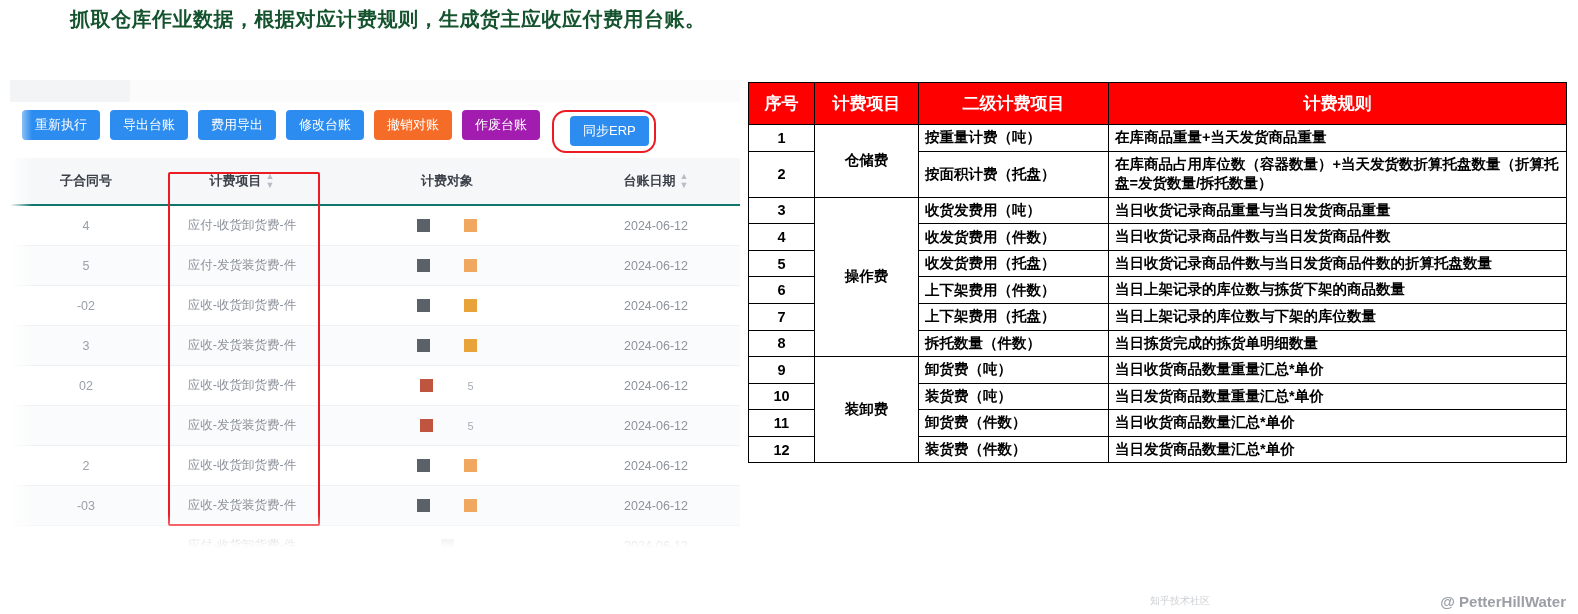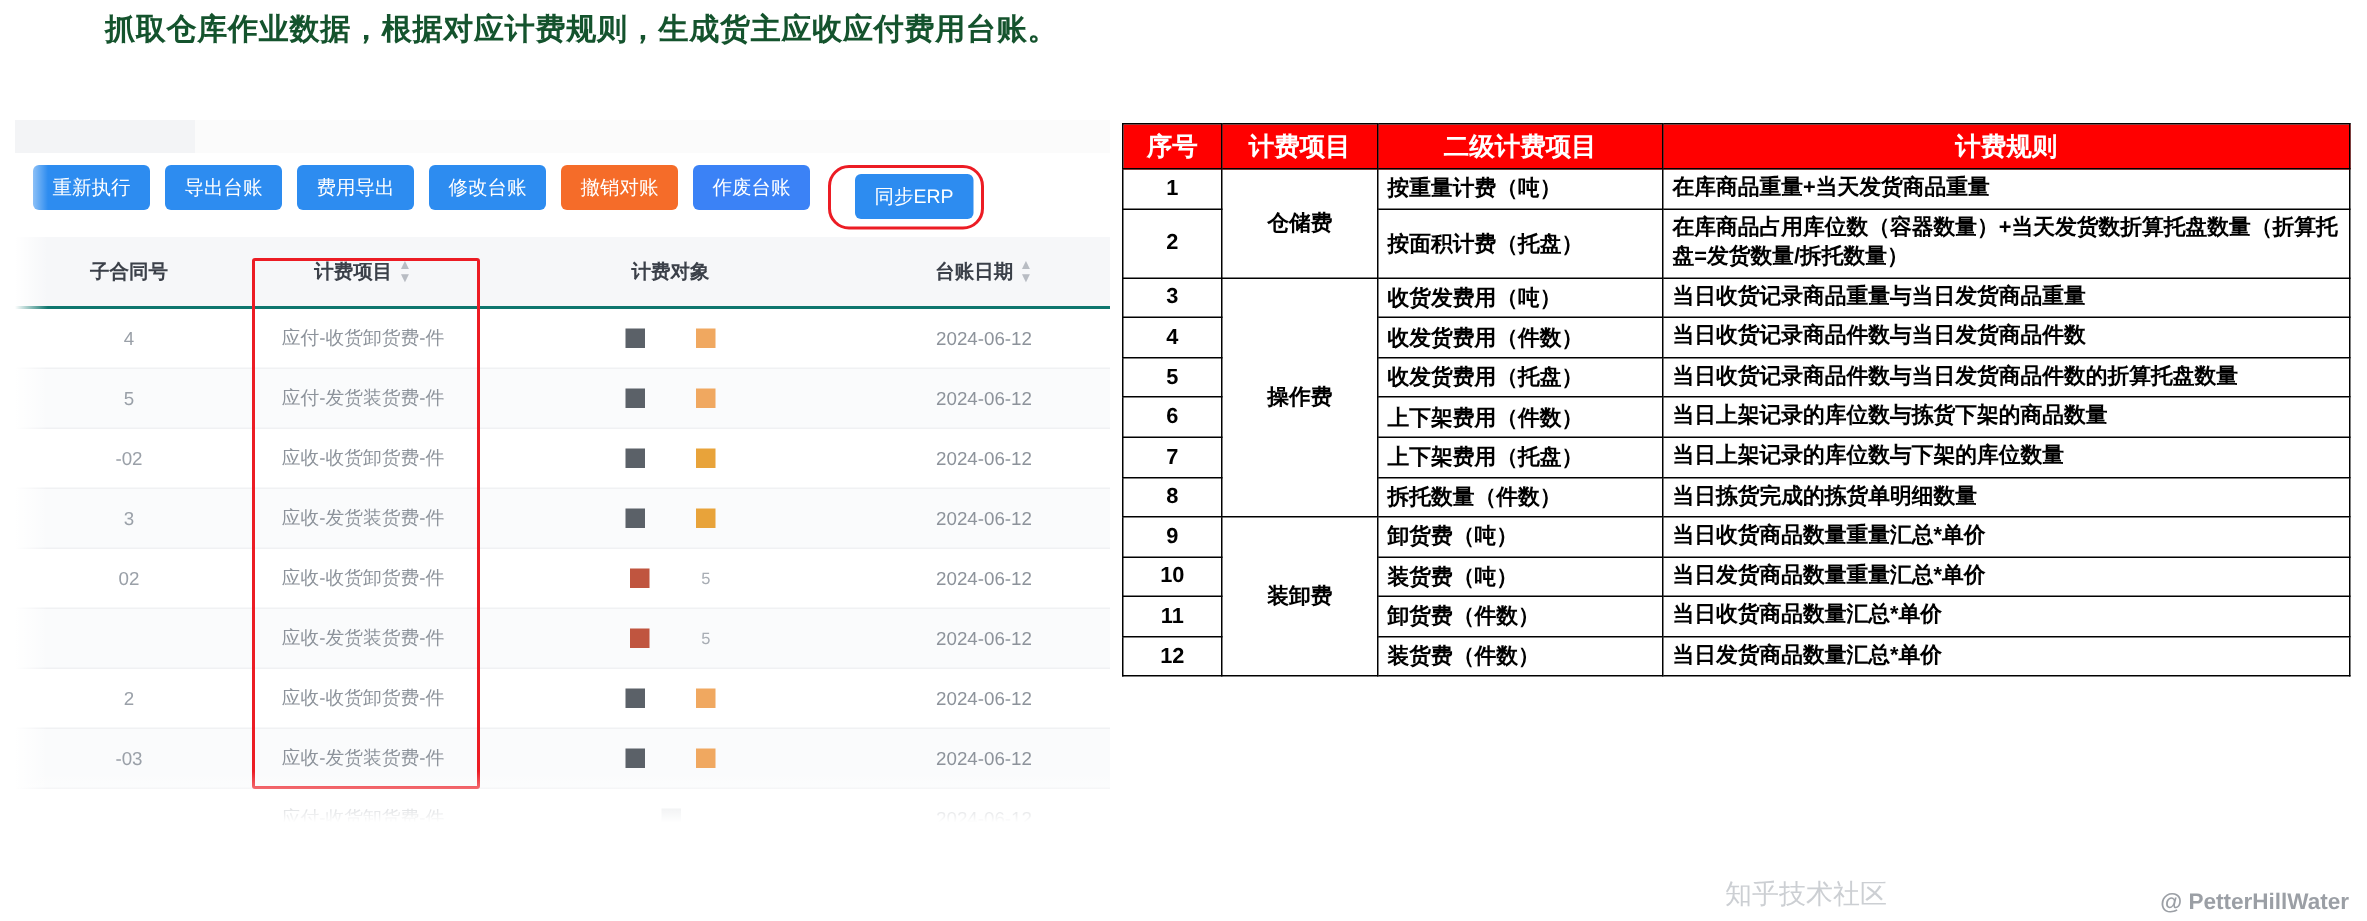--- a/index.html
+++ b/index.html
@@ -54,21 +54,21 @@
     border: none;
     color: #fff;
     font-size: 13px;
     line-height: 30px;
     white-space: nowrap;
     cursor: pointer;
     font-family: "Liberation Sans", sans-serif;
   }
   .tb-blue { background: #2d8cf0; }
   .tb-orange { background: #f56c29; }
-  .tb-red { background: #3b82f6; }
+  .tb-red { background: #a21caf; }
   .tb-highlight-wrap {
     position: relative;
     border: 2px solid #ec1c24;
     border-radius: 14px;
     padding: 4px 5px 5px 16px;
     margin-left: 2px;
     display: flex;
     align-items: center;
   }
 
@@ -165,21 +165,21 @@
     font-size: 14.5px;
     color: #000;
     padding: 3px 6px;
   }
   table.rules thead th {
     background: #ff0000;
     color: #fff;
     font-weight: bold;
     font-size: 17px;
     text-align: center;
-    height: 30px;
+    height: 42px;
   }
   .col-no { width: 66px; }
   .col-item { width: 104px; }
   .col-sub { width: 190px; }
   .col-rule { width: 458px; }
   td.no {
     text-align: center;
     font-weight: bold;
     font-size: 16px;
   }
@@ -204,21 +204,21 @@
     position: absolute;
     right: 12px; bottom: 4px;
     font-size: 15px;
     color: #8a8f96;
     opacity: 0.85;
     font-weight: bold;
   }
   .watermark-inner {
     position: absolute;
     left: 1150px; bottom: 6px;
-    font-size: 18px;
+    font-size: 10px;
     color: #9aa0a8;
     opacity: 0.5;
   }
 </style>
 </head>
 <body>
 
 <div id="root">
 
   <div class="page-title">抓取仓库作业数据，根据对应计费规则，生成货主应收应付费用台账。</div>

